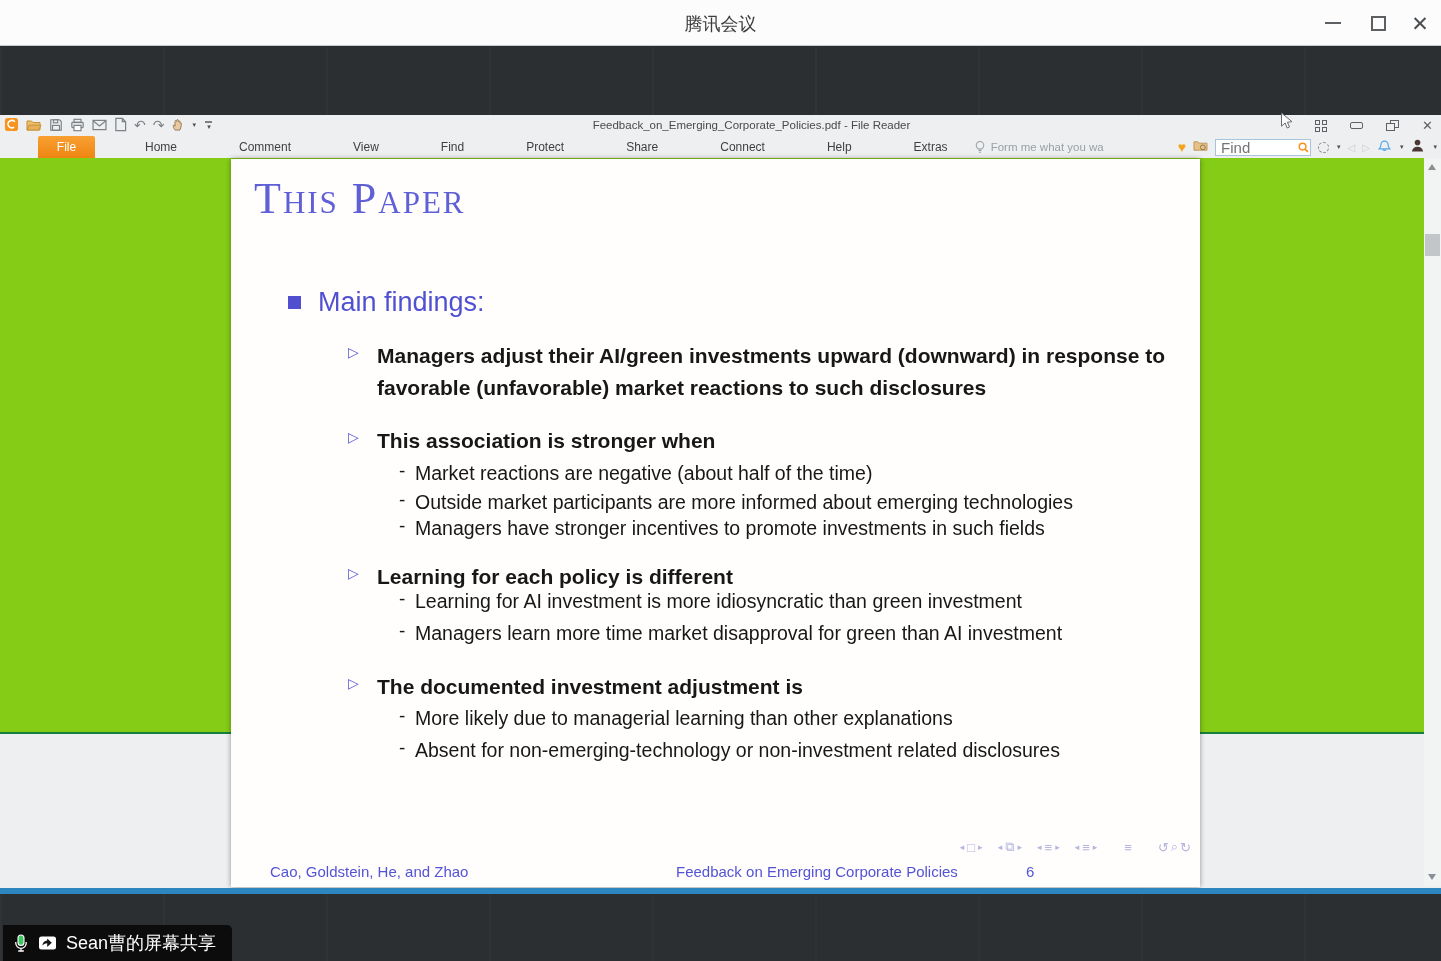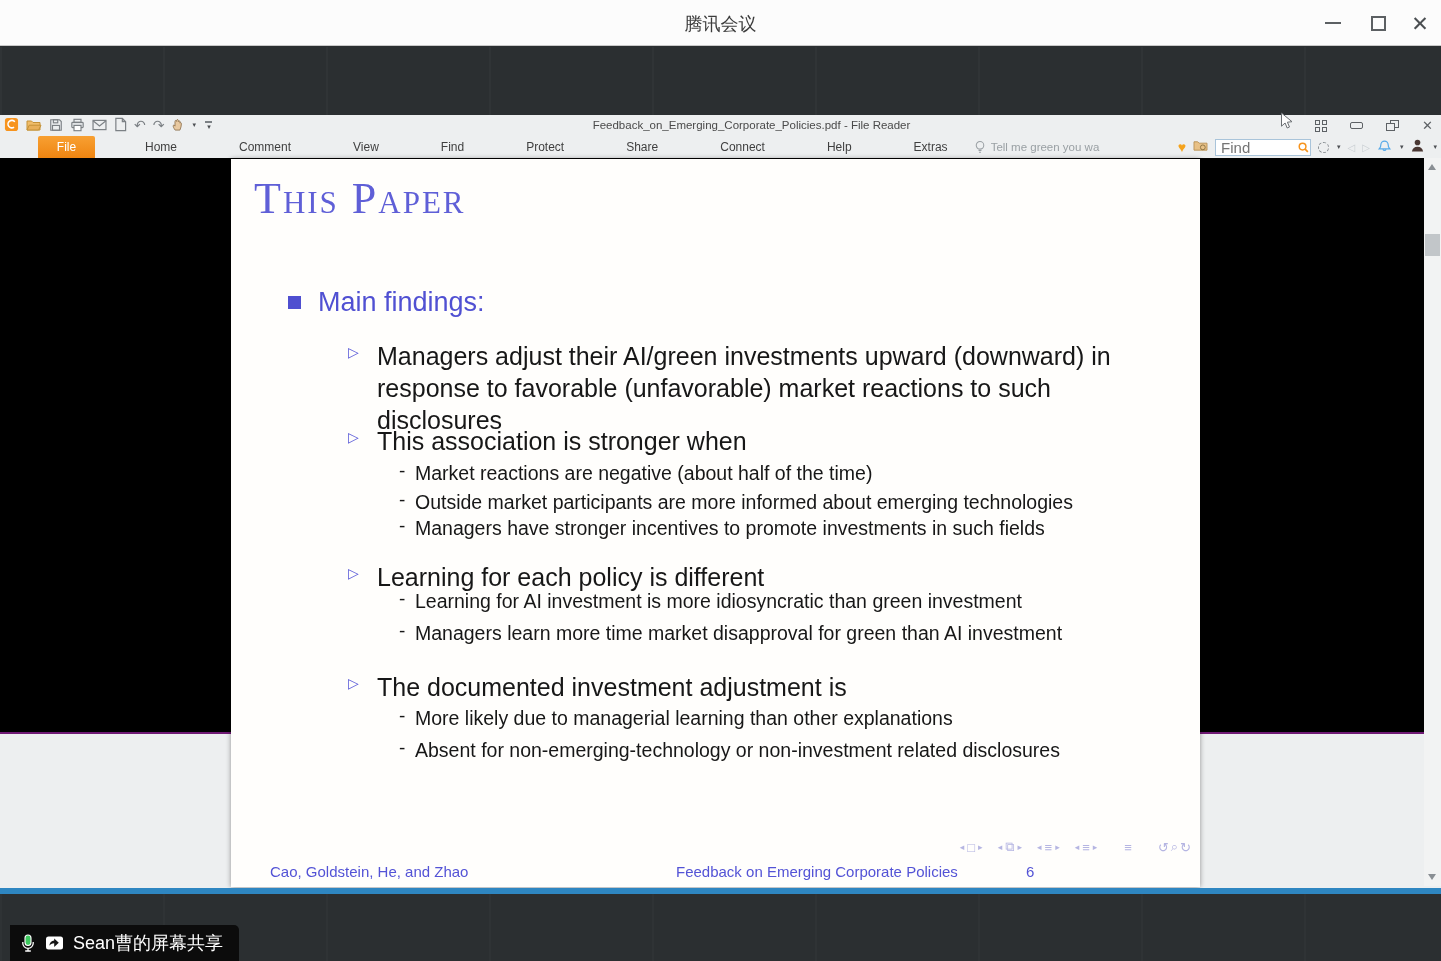--- a/index.html
+++ b/index.html
@@ -53,22 +53,22 @@
 
   .ribbonright { position:absolute; right:4px; top:22px; display:flex; align-items:center; gap:7px; height:20px; }
   .heart { font-size:14px; color:#f5a31c; }
   .findbox { display:flex; align-items:center; width:96px; height:17px; background:#fff;
              border:1px solid #a9c4da; }
   .findbox input { flex:1; border:0; outline:0; font-size:15px; color:#6a6a6a; padding:0 0 0 5px;
                    font-family:"Liberation Sans",sans-serif; background:transparent; width:70px; }
   .snapshot { width:11px; height:11px; border:1px dashed #8a8f93; border-radius:50%; }
   .navarr { font-size:10px; color:#c9ced2; }
 
-  .docarea { position:absolute; left:0; top:43px; width:1441px; height:576px; background:#000000;
-             border-bottom:2px solid #701a75; }
+  .docarea { position:absolute; left:0; top:43px; width:1441px; height:576px; background:#84cc16;
+             border-bottom:2px solid #15803d; }
 
   .scrollbar { position:absolute; right:0; top:0; width:17px; height:728px; background:#f2f3f3; }
   .sb-up, .sb-down { position:absolute; left:4px; width:0; height:0; }
   .sb-up { top:6px; border-left:4.5px solid transparent; border-right:4.5px solid transparent; border-bottom:6px solid #8a8f94; }
   .sb-down { bottom:6px; border-left:4.5px solid transparent; border-right:4.5px solid transparent; border-top:6px solid #8a8f94; }
   .sb-thumb { position:absolute; left:1px; top:76px; width:15px; height:22px; background:#c2c6c9; }
 
   
   .page { position:absolute; left:231px; top:1px; width:969px; height:728px; background:#fffefc;
           box-shadow:0 0 5px rgba(0,0,0,.4); overflow:hidden; }
@@ -78,42 +78,42 @@
                 font-size:44px; letter-spacing:2px; color:#5f5fd7; font-weight:400; }
 
   .mainfind { position:absolute; left:57px; top:128px; display:flex; align-items:center; }
   .sqbullet { width:13px; height:13px; background:#4f4fd0; margin-right:17px; }
   .mainfind span.lbl { font-size:27px; color:#5050d2; }
 
   .line { position:absolute; display:flex; align-items:flex-start; }
   .lvl1 { left:117px; }
   .lvl2 { left:168px; }
   .tri  { width:29px; flex:0 0 29px; font-size:14px; color:#5c5cd8; padding-top:4px; }
-  .btxt { font-size:25px; line-height:32px; color:#171717; }
+  .btxt { font-size:21px; line-height:32px; color:#171717;font-weight:bold; }
   .w1 { width:800px; }
   .dash { width:16px; flex:0 0 16px; font-size:19px; color:#171717; }
   .stxt { font-size:19.5px; line-height:26px; color:#171717; white-space:nowrap; }
 
   .navrow { position:absolute; right:8px; top:680px; display:flex; align-items:center; color:#b5b5e2; }
   .navrow .arr { font-size:9px; padding:0 2px; }
   .navrow .sym { font-size:13px; padding:0 1px; }
   .navrow .sp  { width:11px; } .navrow .sp2 { width:24px; }
 
   .pfooter { position:absolute; left:0; top:704px; width:100%; font-size:15px; color:#5353d6; }
   .pf-authors { position:absolute; left:39px; white-space:nowrap; }
   .pf-title   { position:absolute; left:445px; white-space:nowrap; }
   .pf-page    { position:absolute; left:795px; }
 
   
   .blueline { position:absolute; left:0; top:888px; width:1441px; height:6px; background:#2e86c1; z-index:6; }
   .botdark  { position:absolute; left:0; top:894px; width:1441px; height:67px; background:#2b2f31; z-index:6;
               background-image:linear-gradient(90deg, rgba(255,255,255,0.02) 0 2px, transparent 2px);
               background-size:163px 100%; }
 
-  .sharebadge { position:absolute; left:10px; top:925px; height:36px; z-index:40;
+  .sharebadge { position:absolute; left:3px; top:925px; height:36px; z-index:40;
                 display:flex; align-items:center; gap:9px; padding:0 16px 0 10px;
                 background:#0c0c0c; border-radius:0 5px 0 0; }
   .sharebadge .lbl { color:#fff; font-size:18px; white-space:nowrap; }
 
   .cursor { position:absolute; left:1280px; top:112px; z-index:50; }
 </style>
 </head>
 <body>
 
 <div id="stage">
@@ -216,21 +216,21 @@
       <span class="tab">Protect</span>
       <span class="tab">Share</span>
       <span class="tab">Connect</span>
       <span class="tab">Help</span>
       <span class="tab">Extras</span>
       <span class="tellme">
         <svg width="12" height="15" viewBox="0 0 14 17" fill="none" stroke="#9aa0a4" stroke-width="1.2">
             <circle cx="7" cy="6" r="4.4"></circle>
             <path d="M5.3 12h3.4M5.8 14h2.4"></path>
           </svg>
-        <span>Tell me green you wa</span>
+        <span>Form me what you wa</span>
       </span>
     </div>
 
     <div class="ribbonright">
       <span class="heart">♥</span>
       <span>
         <svg width="15" height="13" viewBox="0 0 16 14">
             <path d="M1 12V3h4l1.5 1.5H15V12z" fill="#e8c187" stroke="#b99256"></path>
             <circle cx="10.5" cy="9" r="2.6" fill="none" stroke="#8a7243"></circle>
           </svg>

